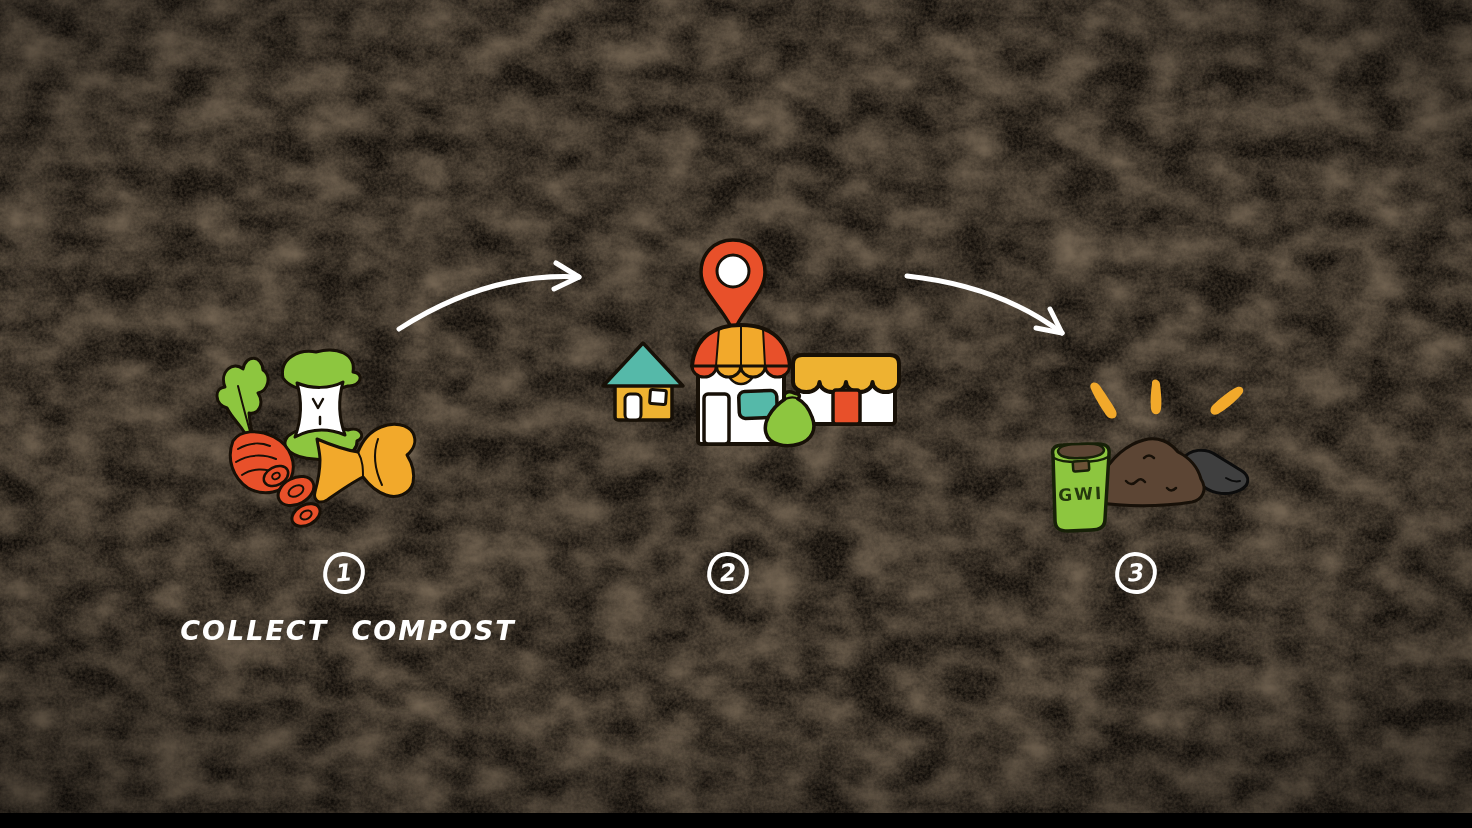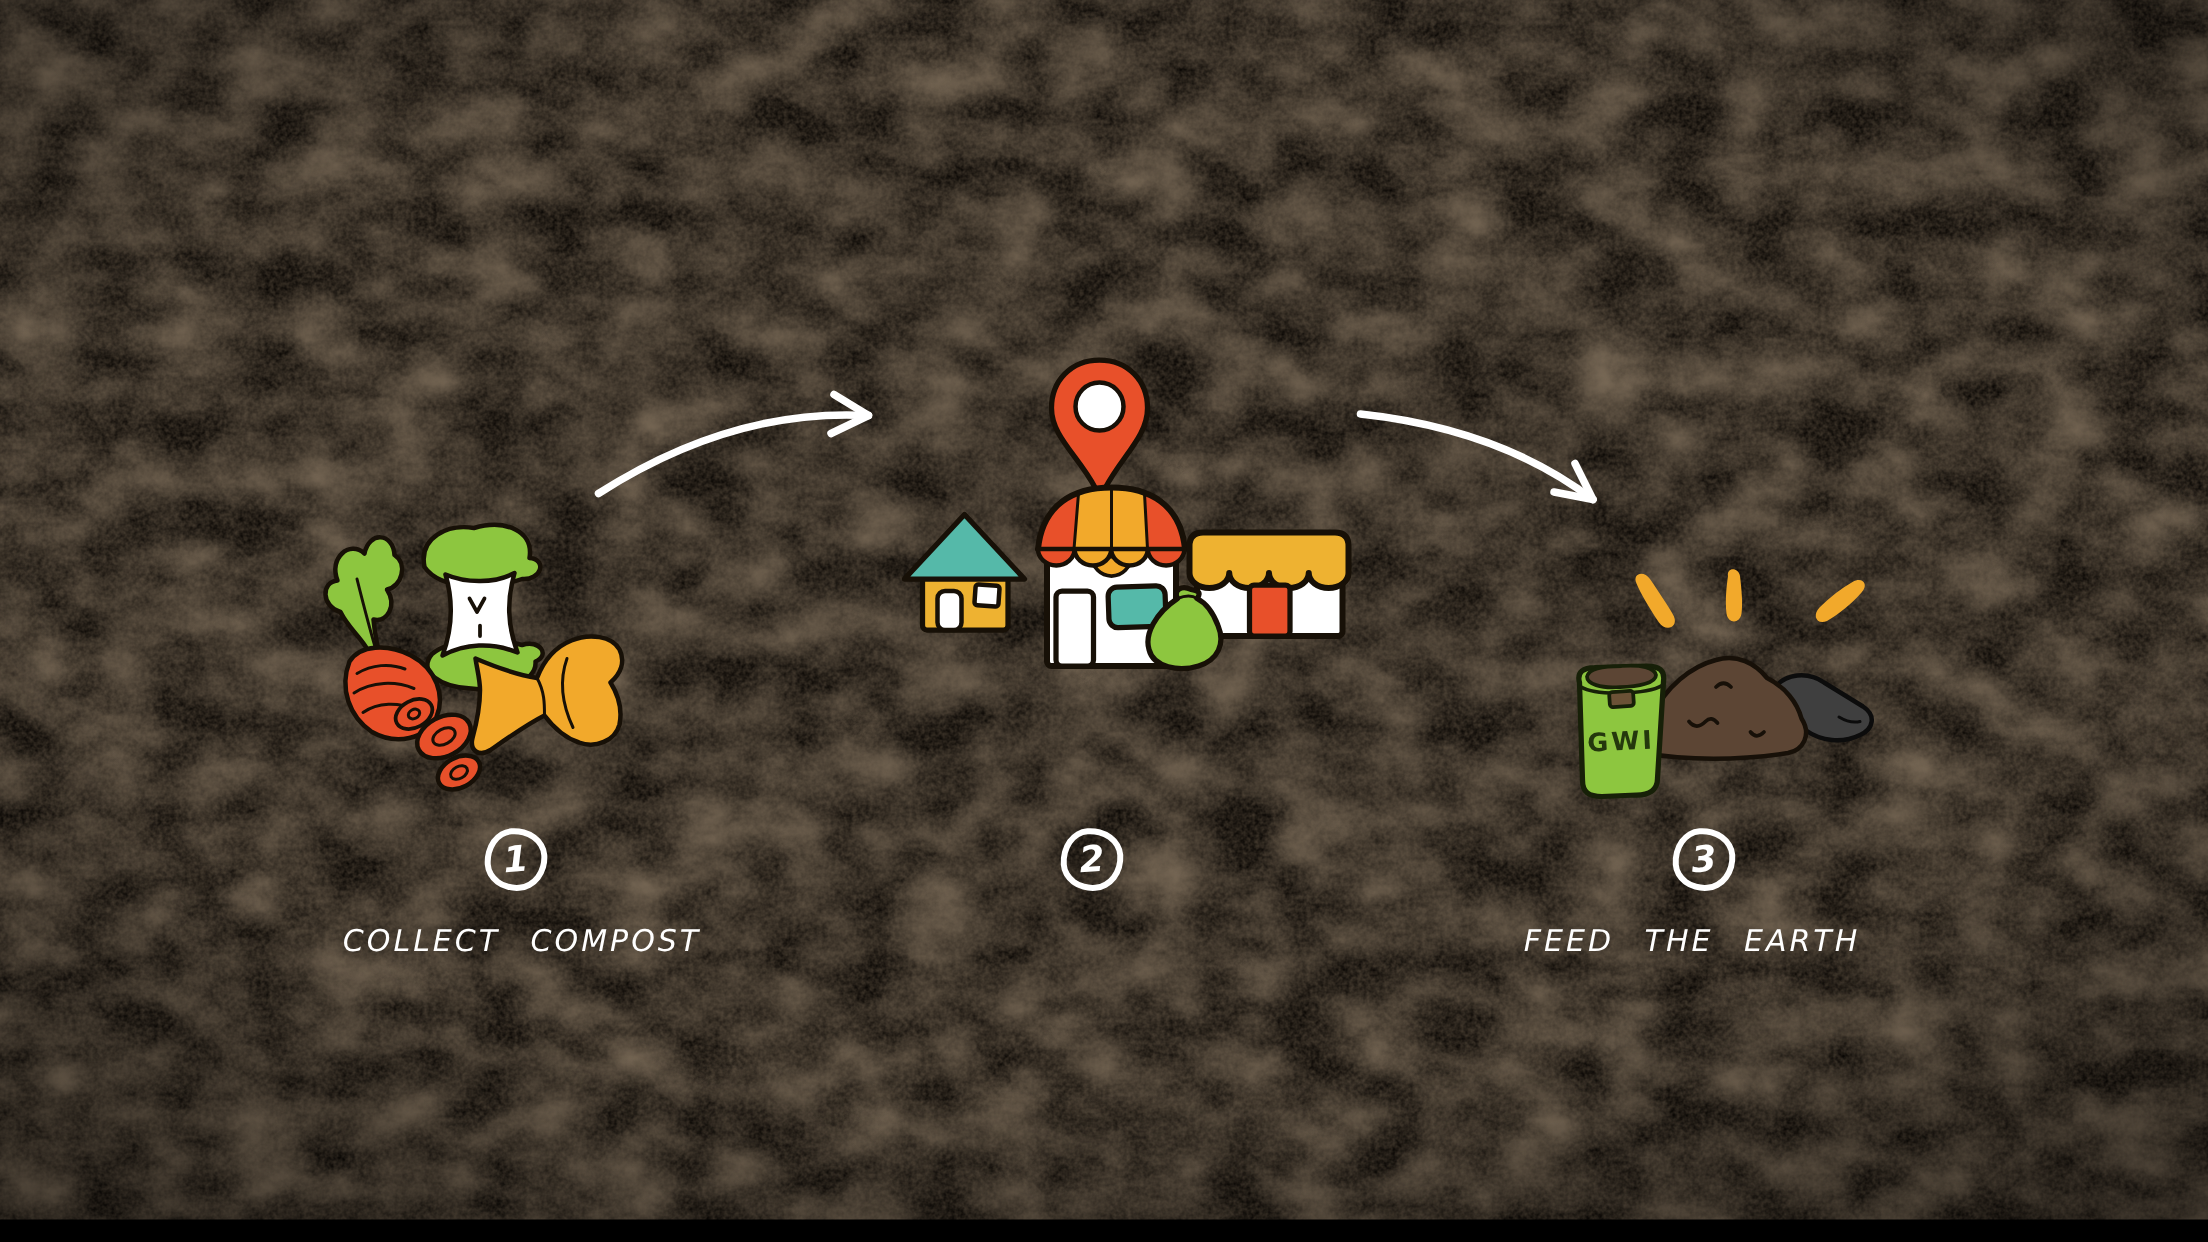--- a/index.html
+++ b/index.html
@@ -25,22 +25,22 @@
     display:flex;align-items:center;justify-content:center;
     color:#ffffff;
     font-style:italic;font-weight:bold;font-size:24px;
     box-sizing:border-box;
     transform:rotate(-4deg);
   }
   .step-label{
     position:absolute;
     transform:translateX(-50%);
     color:#ffffff;
-    font-weight:normal;font-style:italic;
-    font-size:20px;letter-spacing:2px;word-spacing:12px;
+    font-weight:bold;font-style:italic;
+    font-size:27px;letter-spacing:2px;word-spacing:12px;
     white-space:nowrap;
   }
   .bottom-bar{
     position:absolute;left:0;bottom:0;
     width:1472px;height:15px;background:#000000;
   }
 </style>
 </head>
 <body>
 
@@ -171,16 +171,15 @@
     <span>1</span>
   </div>
   <div class="step-number" style="left:707px;top:552px;">
     <span>2</span>
   </div>
   <div class="step-number" style="left:1115px;top:552px;">
     <span>3</span>
   </div>
 
   <div class="step-label" style="left:348px;top:615px;">COLLECT COMPOST</div>
-  <div class="step-label" style="left:1128px;top:615px;">FEED THE EARTH</div>
 
   <div class="bottom-bar"></div>
 </div>
 
 </body></html>

